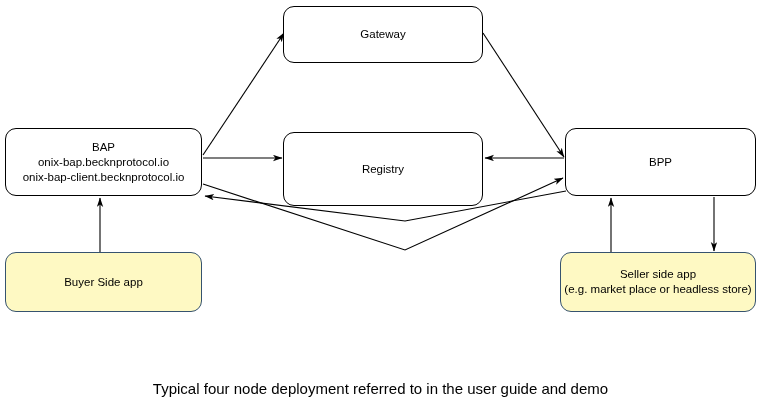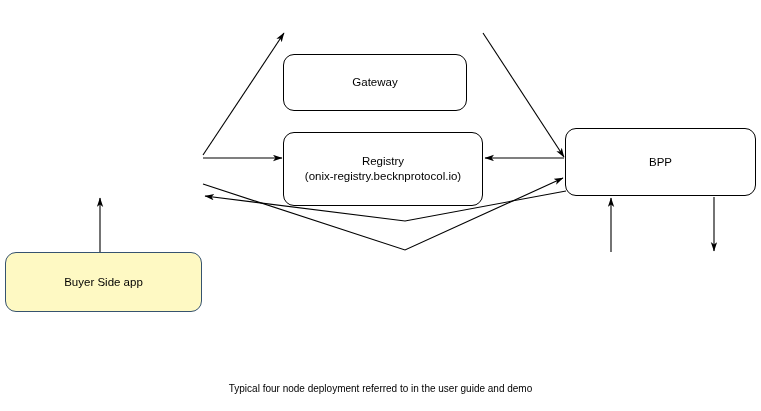--- a/index.html
+++ b/index.html
@@ -42,33 +42,33 @@
     z-index: 2;
   }
   .node .ln {
     display: block;
     white-space: nowrap;
   }
   .node.shaded {
     background: #fef9c3;
     border: 1.2px solid #36536f;
   }
-  #node-gateway   { left: 283px; top: 6px;   width: 184px; height: 57px; margin-top: 48px; }
+  #node-gateway   { left: 283px; top: 6px;   width: 200px; height: 57px; }
   #node-bap       { left: 5px;   top: 128px; width: 197px; height: 68px; }
   #node-registry  { left: 283px; top: 132px; width: 200px; height: 74px; }
   #node-bpp       { left: 565px; top: 128px; width: 191px; height: 68px; }
   #node-buyer-app { left: 5px;   top: 252px; width: 197px; height: 60px; }
   #node-seller-app{ left: 560px; top: 252px; width: 196px; height: 60px; }
   #caption {
     position: absolute;
     left: 0;
     top: 381px;
     width: 761px;
     text-align: center;
-    font-size: 10px;
+    font-size: 15px;
     line-height: 15px;
     color: #000000;
   }
 </style>
 </head>
 <body>
 
 <div id="canvas">
 
   <svg class="wires" viewBox="0 0 761 411" xmlns="http://www.w3.org/2000/svg">
@@ -112,30 +112,38 @@
 
     <g>
       <line x1="714" y1="197" x2="714" y2="251" stroke="#000000" stroke-width="1.1" marker-end="url(#arrow)"></line>
     </g>
   </svg>
 
   <div class="node" id="node-gateway">
     <span class="ln">Gateway</span>
   </div>
 
+  <div class="node" id="node-bap">
+    <span class="ln">BAP</span>
+    <span class="ln">onix-bap.becknprotocol.io</span>
+    <span class="ln">onix-bap-client.becknprotocol.io</span>
+  </div>
 
   <div class="node" id="node-registry">
     <span class="ln">Registry</span>
-    <span class="ln">(onix-registry.becknprotocol.io)</span>
   </div>
 
   <div class="node" id="node-bpp">
     <span class="ln">BPP</span>
   </div>
 
   <div class="node shaded" id="node-buyer-app">
     <span class="ln">Buyer Side app</span>
   </div>
 
+  <div class="node shaded" id="node-seller-app">
+    <span class="ln">Seller side app</span>
+    <span class="ln">(e.g. market place or headless store)</span>
+  </div>
 
   <div id="caption">Typical four node deployment referred to in the user guide and demo</div>
 
 </div>
 
 </body></html>

